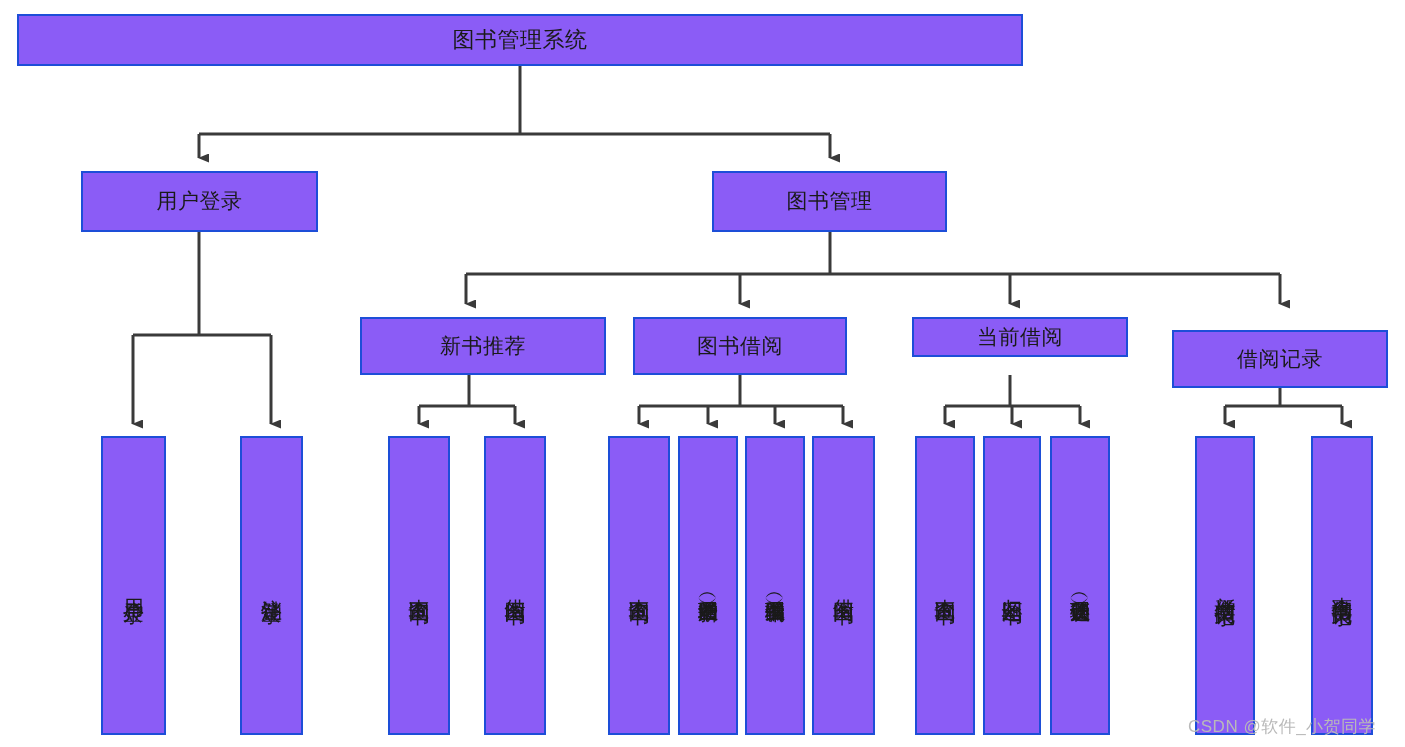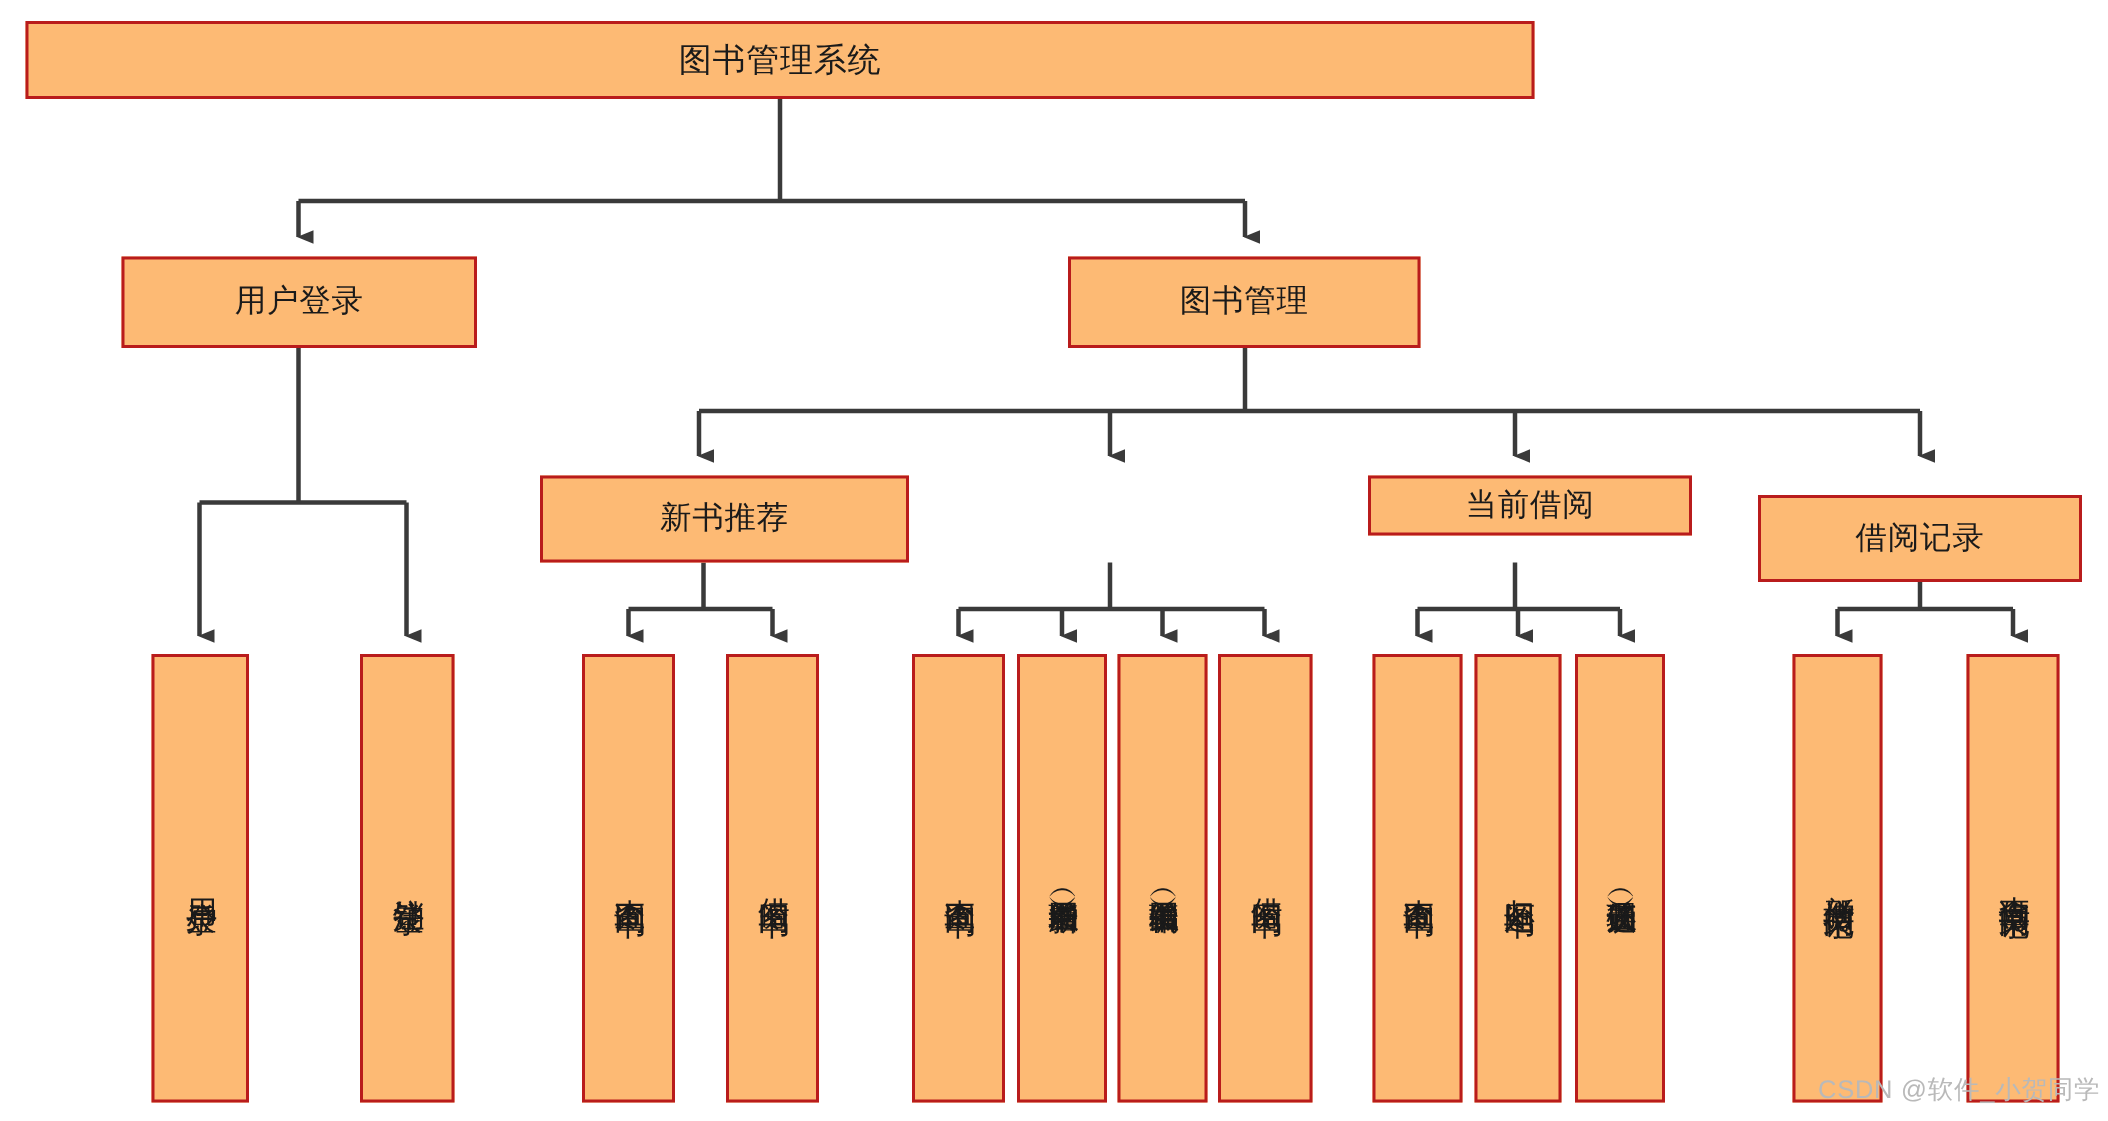--- a/index.html
+++ b/index.html
@@ -24,22 +24,22 @@
     position: absolute;
     left: 0;
     top: 0;
     width: 1405px;
     height: 747px;
     pointer-events: none;
   }
   .node {
     position: absolute;
     box-sizing: border-box;
-    background: #fdba74;
-    border: 2px solid #b91c1c;
+    background: #8b5cf6;
+    border: 2px solid #1d4ed8;
     display: flex;
     align-items: center;
     justify-content: center;
     color: #1a1a1a;
     z-index: 2;
   }
   .node-label {
     display: block;
     text-align: center;
     line-height: 1.18;
@@ -74,21 +74,20 @@
   }
   #watermark {
     position: absolute;
     left: 1188px;
     top: 715px;
     font-size: 17px;
     color: #b9b9b9;
     letter-spacing: 0.5px;
     z-index: 5;
     white-space: nowrap;
-    margin-left: 24px;
   }
 </style>
 </head>
 <body>
 
 <div id="diagram-root">
 
   <svg class="connectors" viewBox="0 0 1405 747" xmlns="http://www.w3.org/2000/svg">
     <defs>
       <marker id="arrowhead" markerWidth="9" markerHeight="11" refX="4.5" refY="10" orient="auto" markerUnits="userSpaceOnUse">
@@ -158,20 +157,23 @@
   <div class="node horiz" style="left:81px; top:171px; width:237px; height:61px;">
     <span class="node-label">用户登录</span>
   </div>
   <div class="node horiz" style="left:712px; top:171px; width:235px; height:61px;">
     <span class="node-label">图书管理</span>
   </div>
 
   <div class="node horiz" style="left:360px; top:317px; width:246px; height:58px;">
     <span class="node-label">新书推荐</span>
   </div>
+  <div class="node horiz" style="left:633px; top:317px; width:214px; height:58px;">
+    <span class="node-label">图书借阅</span>
+  </div>
   <div class="node horiz" style="left:912px; top:317px; width:216px; height:40px;">
     <span class="node-label">当前借阅</span>
   </div>
   <div class="node horiz" style="left:1172px; top:317px; width:216px; height:58px;margin-top:13px;">
     <span class="node-label">借阅记录</span>
   </div>
 
   <div class="node vert" style="left:101px; top:436px; width:65px; height:299px;">
     <span class="node-label">用户登录</span>
   </div>

